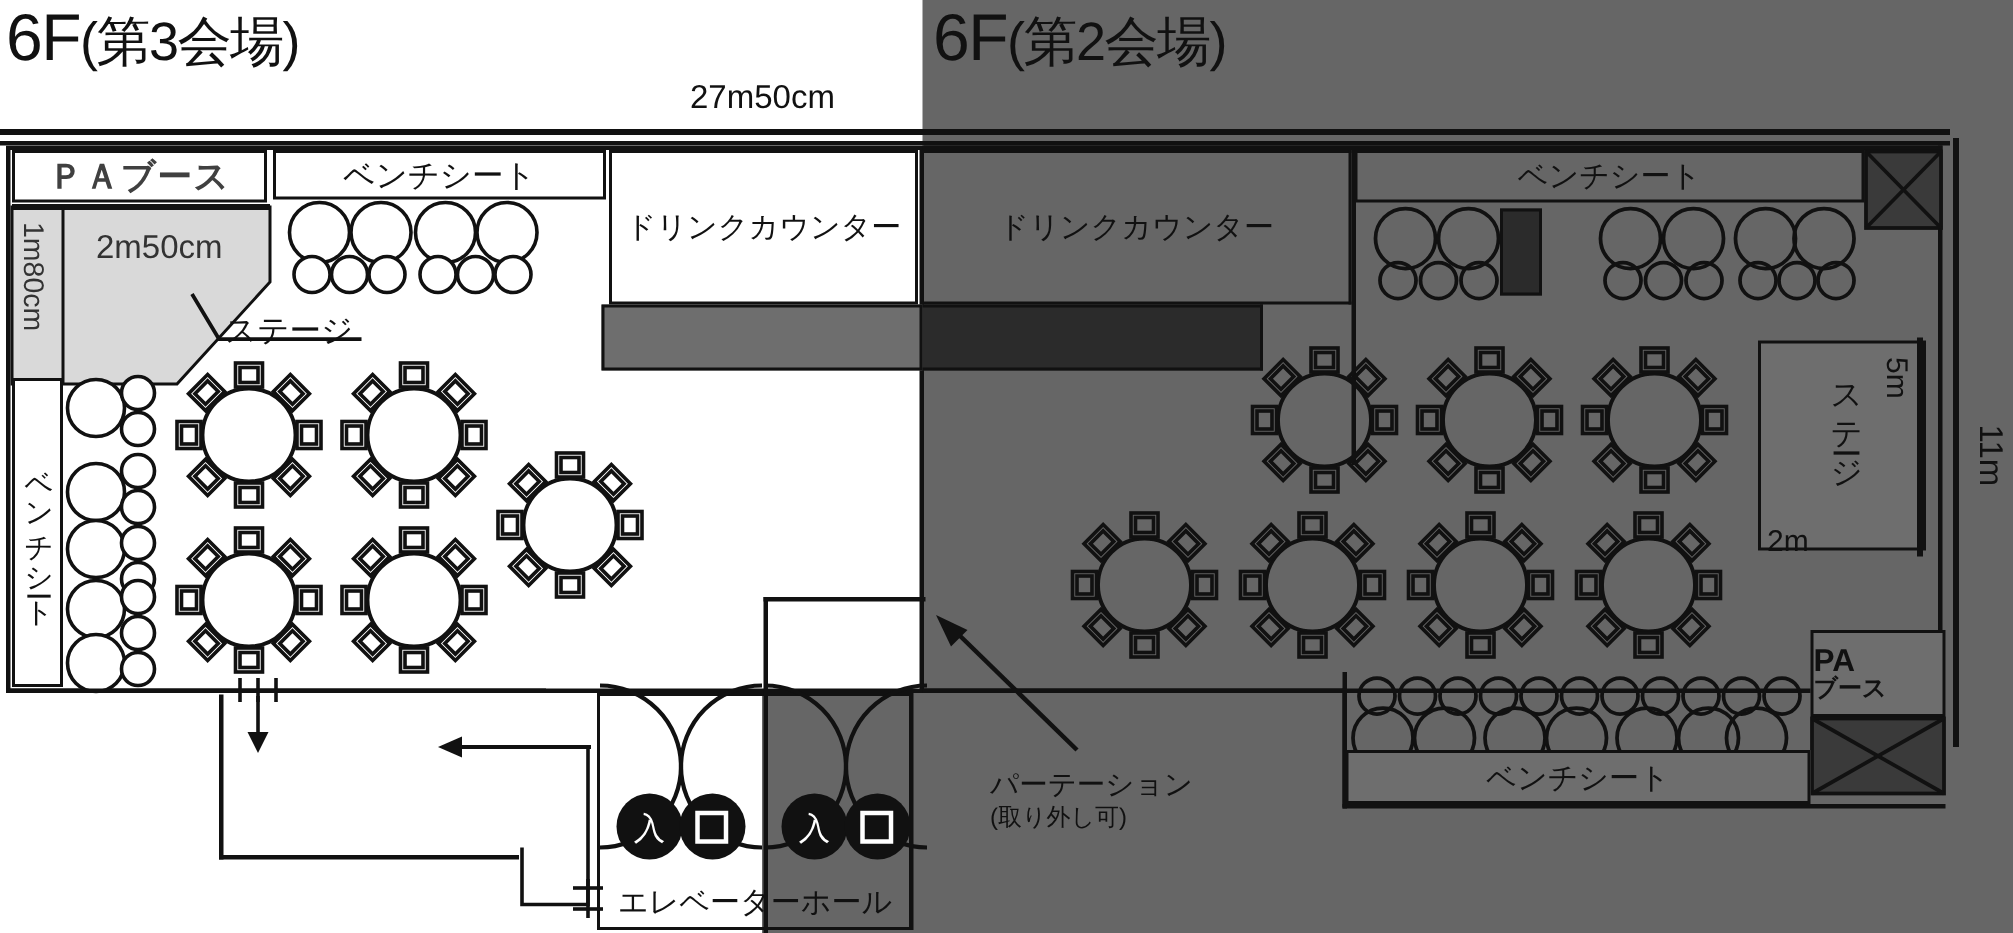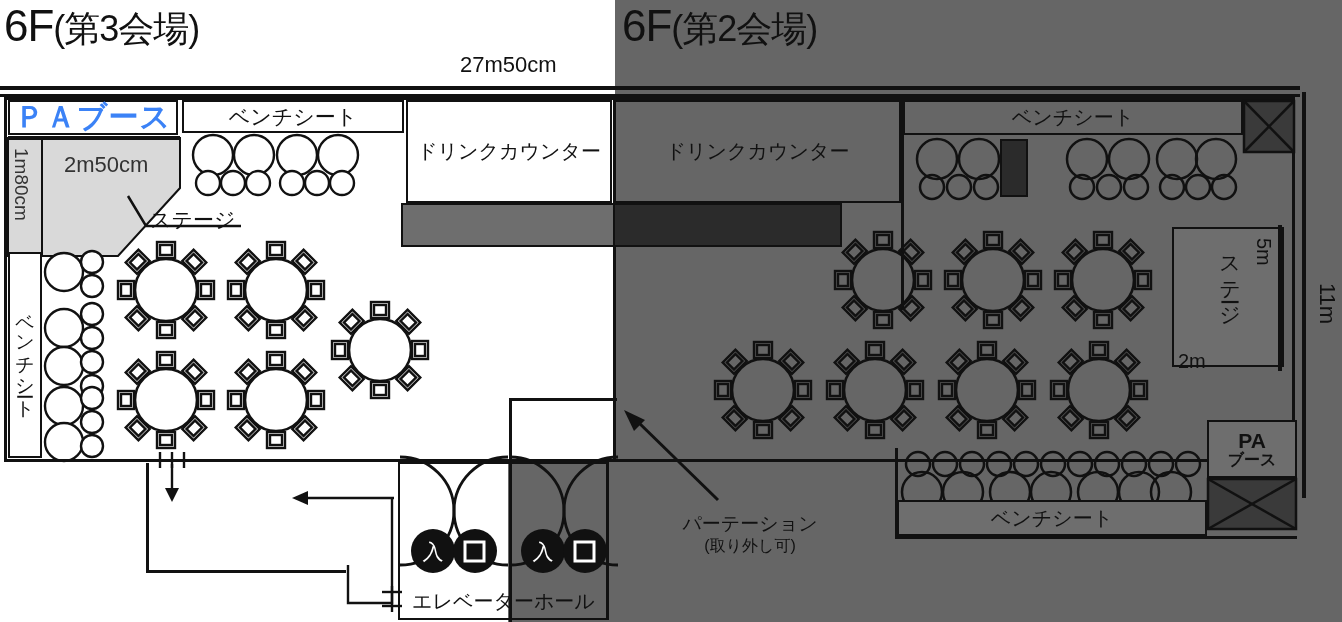--- a/index.html
+++ b/index.html
@@ -2,35 +2,35 @@
 <html><head>
 <meta charset="utf-8">
 <style>
   html,body{margin:0;padding:0;background:#fff;}
   body{font-family:"Liberation Sans","DejaVu Sans",sans-serif;}
   #stage{position:relative;width:1342px;height:622px;overflow:hidden;background:#ffffff;}
 
   
   .abs{position:absolute;box-sizing:border-box;}
   .vert{writing-mode:vertical-rl;text-orientation:mixed;}
-  .ctr{display:flex;align-items:center;justify-content:center;text-align:center;}
+  .ctr{display:flex;align-items:flex-start;justify-content:center;text-align:center;}
   .nowrap{white-space:nowrap;}
 
   
   .venue-title{font-size:44px;line-height:1;color:#111;letter-spacing:-1px;font-weight:400;}
   .venue-title .paren{font-size:36px;}
   .fill-gray{background:#666666;}
   .fill-dark{background:#2b2b2b;}
   .fill-midgray{background:#6e6e6e;}
   .bx3{border:3px solid #111;}
   .hr-thick{background:#111;}
 
   
   .lbl{font-size:19px;color:#111;letter-spacing:0px;}
-  .lbl-big{font-size:30px;color:#3b82f6;}
+  .lbl-big{font-size:23px;color:#404040;}
 
   
   .cap-box{border:2px solid #111;display:flex;align-items:center;justify-content:center;}
 
   svg{display:block;overflow:visible;}
 </style>
 </head>
 <body>
 
 <div id="stage">

